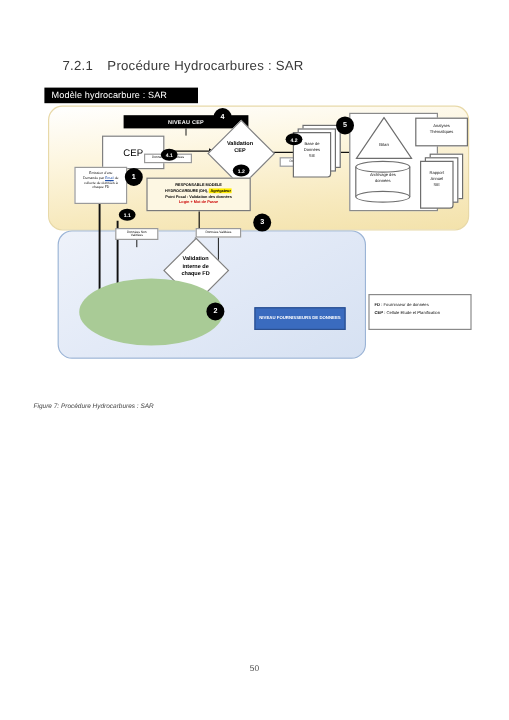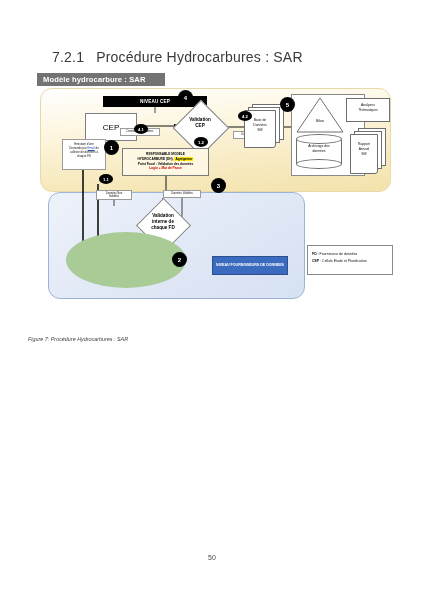--- a/index.html
+++ b/index.html
@@ -19,38 +19,38 @@
     position: absolute;
     inset: 0;
     background: #fff;
   }
 
   
   .section-heading {
     position: absolute;
     left: 52px;
     top: 49px;
-    font-size: 14px;
+    font-size: 11px;
     color: #3a3a3a;
     letter-spacing: .2px;
     white-space: nowrap;
   }
   .section-heading .num { margin-right: 12px; }
 
   
   .title-banner {
     position: absolute;
     left: 37px;
     top: 73px;
     width: 128px;
     height: 13px;
-    background: #737373;
+    background: #000000;
     color: #fff;
     font-size: 7.6px;
-    font-weight: bold;
+    font-weight: normal;
     display: flex;
     align-items: center;
     padding-left: 6px;
     box-sizing: border-box;
     letter-spacing: .1px;
   }
 
   
   .figure {
     position: absolute;

